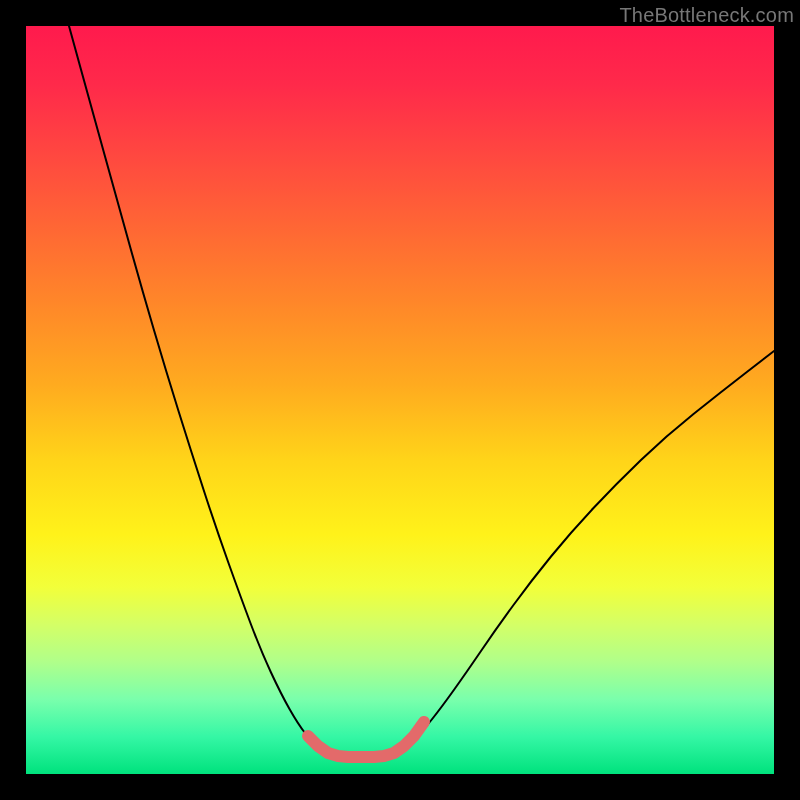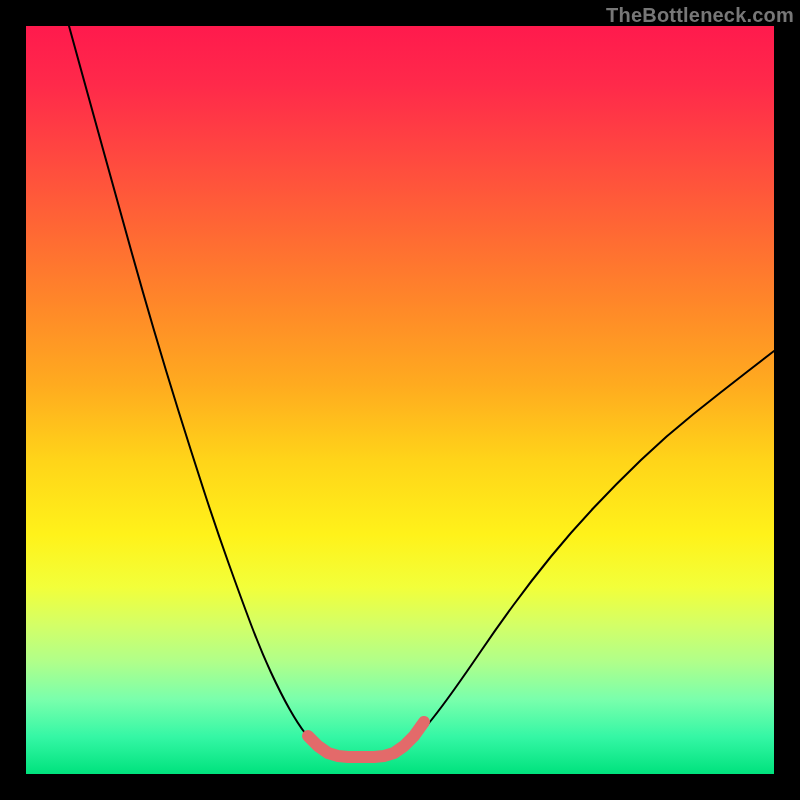--- a/index.html
+++ b/index.html
@@ -33,21 +33,21 @@
       #35f7a5 95%,
       #00e27d 100%
     );
   }
   .watermark {
     position: absolute;
     right: 6px;
     top: 4px;
     color: #777;
     font-size: 20px;
-    font-weight: 700;
+    font-weight: 400;
     letter-spacing: 0.2px;
     user-select: none;
   }
   svg.plot {
     position: absolute;
     left: 0;
     top: 0;
     width: 748px;
     height: 748px;
     overflow: visible;

